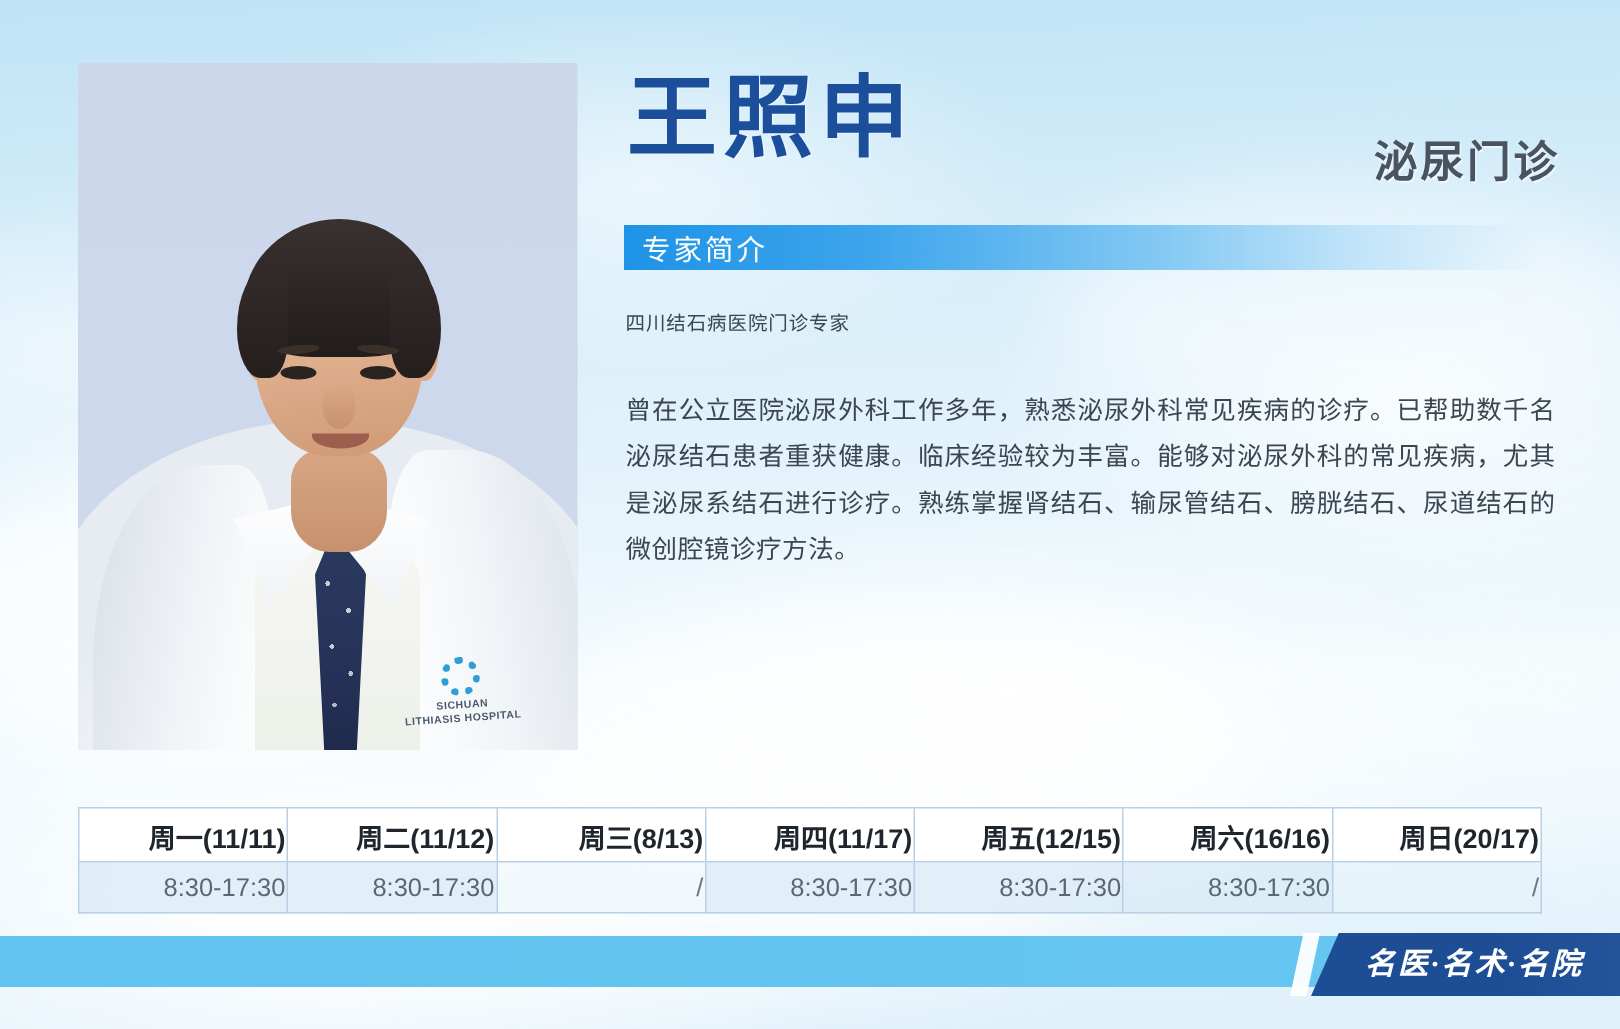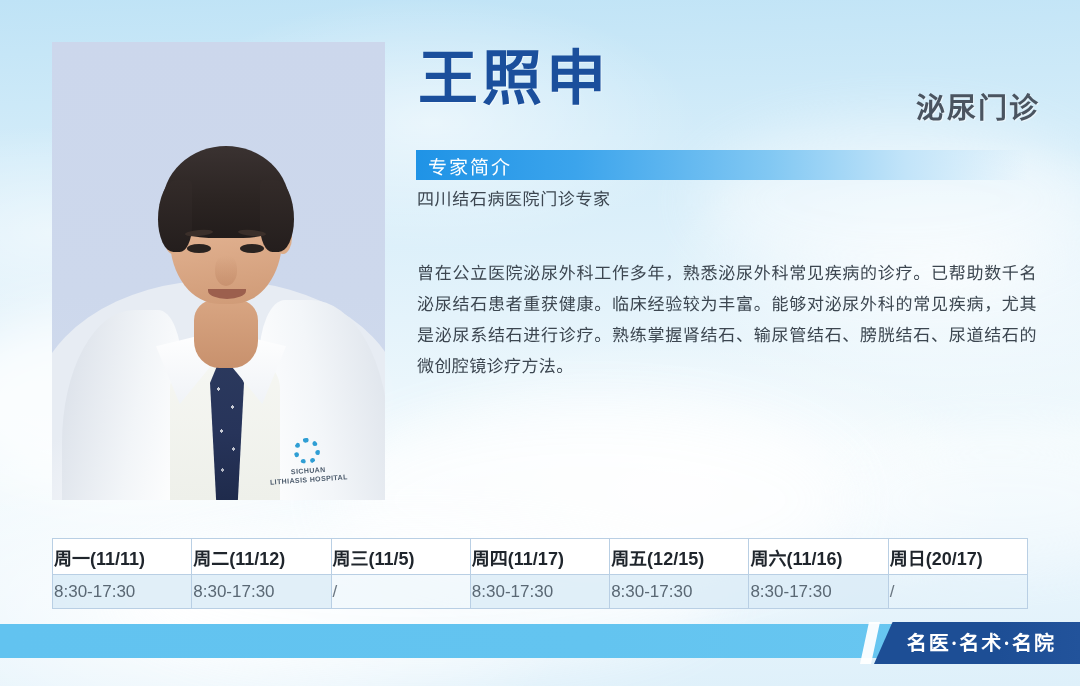--- a/index.html
+++ b/index.html
@@ -242,22 +242,22 @@
     transform: translateY(-50%);
     font-size: 19px;
     font-weight: normal;
     color: #ffffff;
     letter-spacing: 2px;
   }
 
   .subtitle {
     position: absolute;
     left: 417px;
-    top: 185px;
-    font-size: 17px;
+    top: 205px;
+    font-size: 13px;
     color: #3c4650;
     letter-spacing: .6px;
     text-align: center;
   }
   .bio {
     position: absolute;
     left: 417px;
     top: 258px;
     width: 620px;
     font-size: 17px;
@@ -271,21 +271,21 @@
   .schedule {
     position: absolute;
     left: 52px;
     top: 538px;
     width: 976px;
     border-collapse: collapse;
     table-layout: fixed;
   }
   .schedule th, .schedule td {
     border: 1px solid #b9cfe4;
-    text-align: left;
+    text-align: right;
     font-weight: normal;
   }
   .schedule th {
     height: 33px;
     background: #ffffff;
     font-size: 18px;
     font-weight: bold;
     color: #1f252c;
     letter-spacing: 0;
   }
@@ -302,20 +302,21 @@
     background: rgba(225,240,250,0.35);
   }
 
   
   .footer {
     position: absolute;
     left: 0;
     bottom: 0;
     width: 1080px;
     height: 76px;
+    font-style: italic;
   }
   .footer-band {
     position: absolute;
     left: 0;
     top: 14px;
     width: 1080px;
     height: 34px;
     background: linear-gradient(90deg, #62c3f0 0%, #63c4f0 55%, #6ac7f1 100%);
   }
   .footer-plate {
@@ -399,24 +400,24 @@
 
   <div class="subtitle">四川结石病医院门诊专家</div>
 
   <div class="bio">曾在公立医院泌尿外科工作多年，熟悉泌尿外科常见疾病的诊疗。已帮助数千名泌尿结石患者重获健康。临床经验较为丰富。能够对泌尿外科的常见疾病，尤其是泌尿系结石进行诊疗。熟练掌握肾结石、输尿管结石、膀胱结石、尿道结石的微创腔镜诊疗方法。</div>
 
   <table class="schedule">
     <thead>
       <tr>
         <th>周一(11/11)</th>
         <th>周二(11/12)</th>
-        <th>周三(11/5)</th>
+        <th>周三(8/13)</th>
         <th>周四(11/17)</th>
         <th>周五(12/15)</th>
-        <th>周六(11/16)</th>
+        <th>周六(16/16)</th>
         <th>周日(20/17)</th>
       </tr>
     </thead>
     <tbody>
       <tr>
         <td>8:30-17:30</td>
         <td>8:30-17:30</td>
         <td class="off transparent">/</td>
         <td>8:30-17:30</td>
         <td>8:30-17:30</td>

